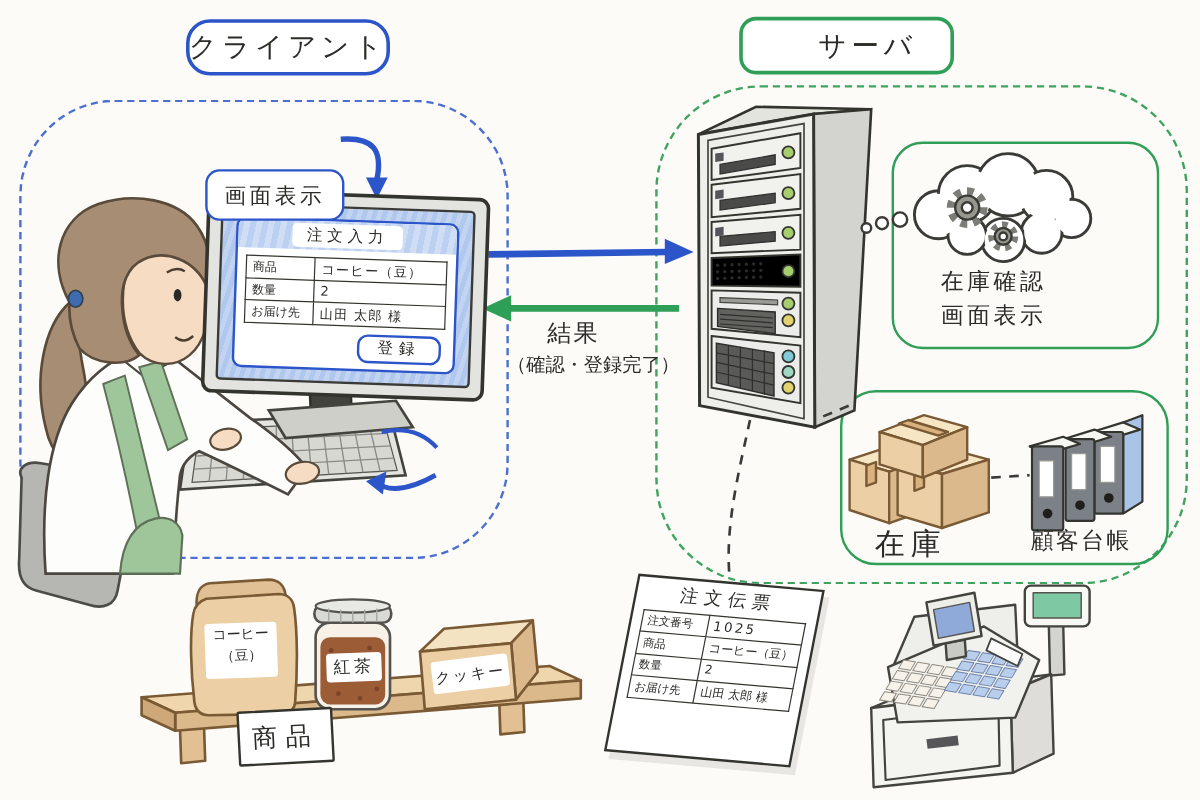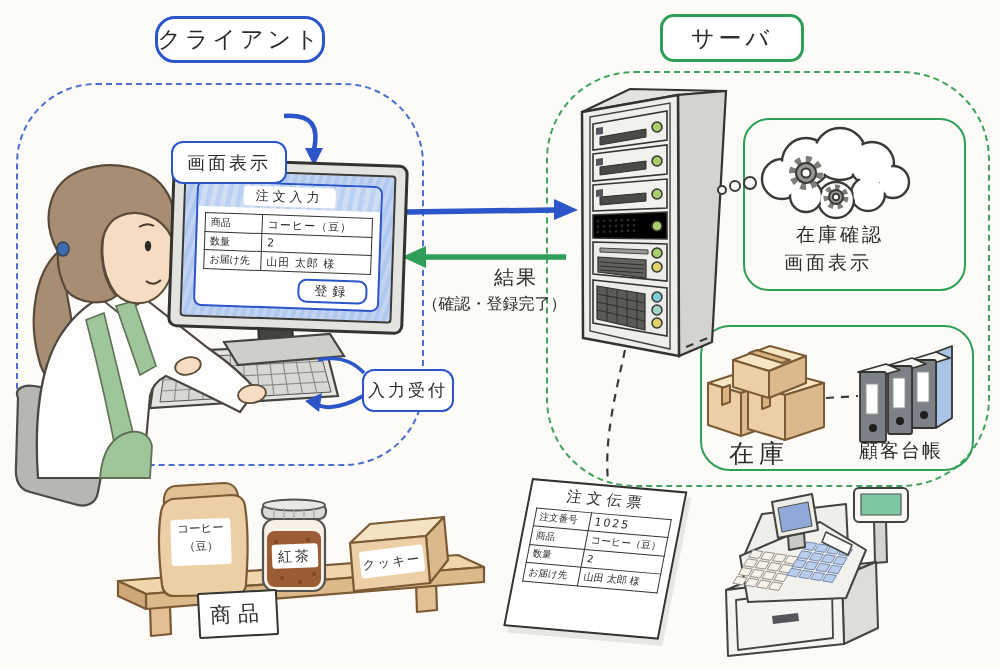--- a/index.html
+++ b/index.html
@@ -449,29 +449,28 @@
       </tr>
       <tr>
         <td class="lb">お届け先</td>
         <td>山田 太郎 様</td>
       </tr>
     </tbody>
       </table>
   </div>
 
   <div class="tag big blue" style="left:155px;top:16px;width:164px;height:41px;border-radius:20px;">クライアント</div>
-  <div class="tag big green" style="left:660px;top:14px;width:138px;height:42px;">サーバ</div>
+  <div class="tag big green" style="left:616px;top:14px;width:138px;height:42px;padding-left:35px;">サーバ</div>
 
   <div class="tag small blue" style="left:171px;top:101px;width:112px;height:39px;border:2.5px solid #2b55c8;margin-top:40px;">画面表示</div>
-  <div class="tag small blue" style="left:362px;top:369px;width:88px;height:39px;border:2.5px solid #2b55c8;font-size:17px;">入力受付</div>
-
-  <div class="plain" style="left:418px;top:264px;width:120px;font-size:20px;text-align:right;">結果</div>
+
+  <div class="plain" style="left:418px;top:264px;width:120px;font-size:20px;">結果</div>
   <div class="plain" style="left:412px;top:294px;width:165px;font-size:16px;letter-spacing:0;">（確認・登録完了）</div>
 
-  <div class="plain" style="left:772px;top:222px;width:112px;font-size:19px;letter-spacing:3px;text-align:right;">在庫確認</div>
+  <div class="plain" style="left:772px;top:222px;width:112px;font-size:19px;letter-spacing:3px;">在庫確認</div>
   <div class="plain" style="left:772px;top:250px;width:112px;font-size:19px;letter-spacing:3px;">画面表示</div>
 
   <div class="plain" style="left:726px;top:437px;width:66px;font-size:25px;letter-spacing:5px;">在庫</div>
   <div class="plain" style="left:846px;top:438px;width:110px;font-size:19px;">顧客台帳</div>
 
   <div class="tag" style="left:198px;top:591px;width:76px;height:42px;border:2.5px solid #34342f;font-size:21px;letter-spacing:7px;transform:rotate(-3deg);border-radius:2px;">商品</div>
   <div class="sticker" style="left:171px;top:519px;width:60px;height:46px;font-size:11.5px;line-height:1.6;transform:rotate(-2deg);">
     <span>コーヒー</span><br>
     <span>（豆）</span>
   </div>

